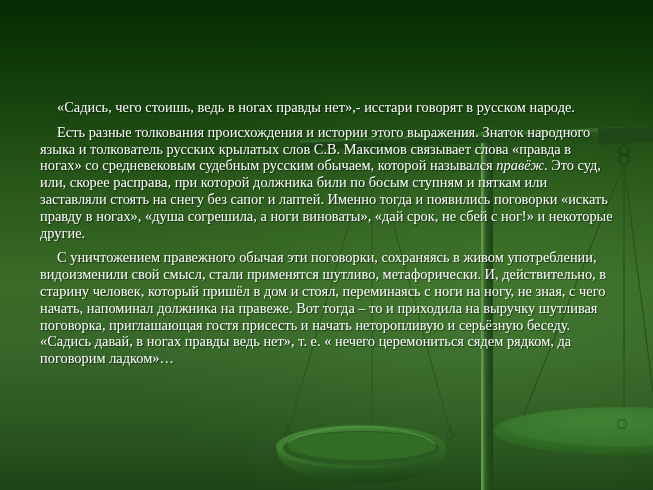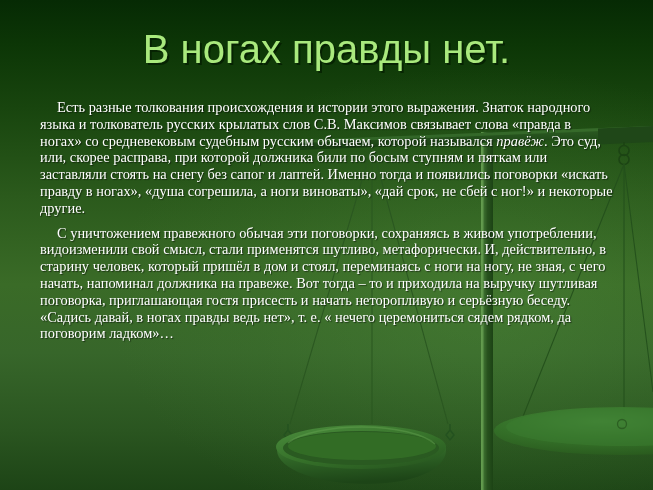--- a/index.html
+++ b/index.html
@@ -180,21 +180,21 @@
       <ellipse cx="361" cy="447" rx="85" ry="22" fill="url(#panLeftTop)"></ellipse>
       <ellipse cx="361" cy="448" rx="78" ry="17" fill="#2a5a21"></ellipse>
       <ellipse cx="362" cy="446" rx="74" ry="14" fill="#357027" opacity="0.8"></ellipse>
 
       <path d="M288 443 C300 433, 330 427, 362 427 C395 427, 424 434, 435 444" fill="none" stroke="#65a551" stroke-width="1.6" opacity="0.45"></path>
     </g>
   </svg>
 
   <div id="content">
 
-    <h1 id="title">В ногах правды нет.</h1>
 
     <div id="body-text">
+      <p>«Садись, чего стоишь, ведь в ногах правды нет»,- исстари говорят в русском народе.</p>
       <p><span>Есть разные толкования происхождения и истории этого выражения. Знаток народного языка и толкователь русских крылатых слов С.В. Максимов связывает слова «правда в ногах» со средневековым судебным русским обычаем, которой назывался </span><span class="ital">правёж</span><span>. Это суд, или, скорее расправа, при которой должника били по босым ступням и пяткам или заставляли стоять на снегу без сапог и лаптей. Именно тогда и появились поговорки «искать правду в ногах», «душа согрешила, а ноги виноваты», «дай срок, не сбей с ног!» и некоторые другие.</span></p>
       <p>С уничтожением  правежного обычая эти поговорки, сохраняясь в живом употреблении, видоизменили свой смысл, стали применятся шутливо, метафорически. И, действительно, в старину человек, который пришёл в дом и стоял, переминаясь с ноги на ногу, не зная, с чего начать, напоминал должника на правеже. Вот тогда – то и приходила на выручку шутливая поговорка, приглашающая гостя присесть и начать неторопливую и серьёзную беседу. «Садись давай, в ногах правды ведь нет», т. е. « нечего церемониться сядем рядком, да поговорим ладком»…</p>
     </div>
 
   </div>
 </div>
 
 </body></html>

